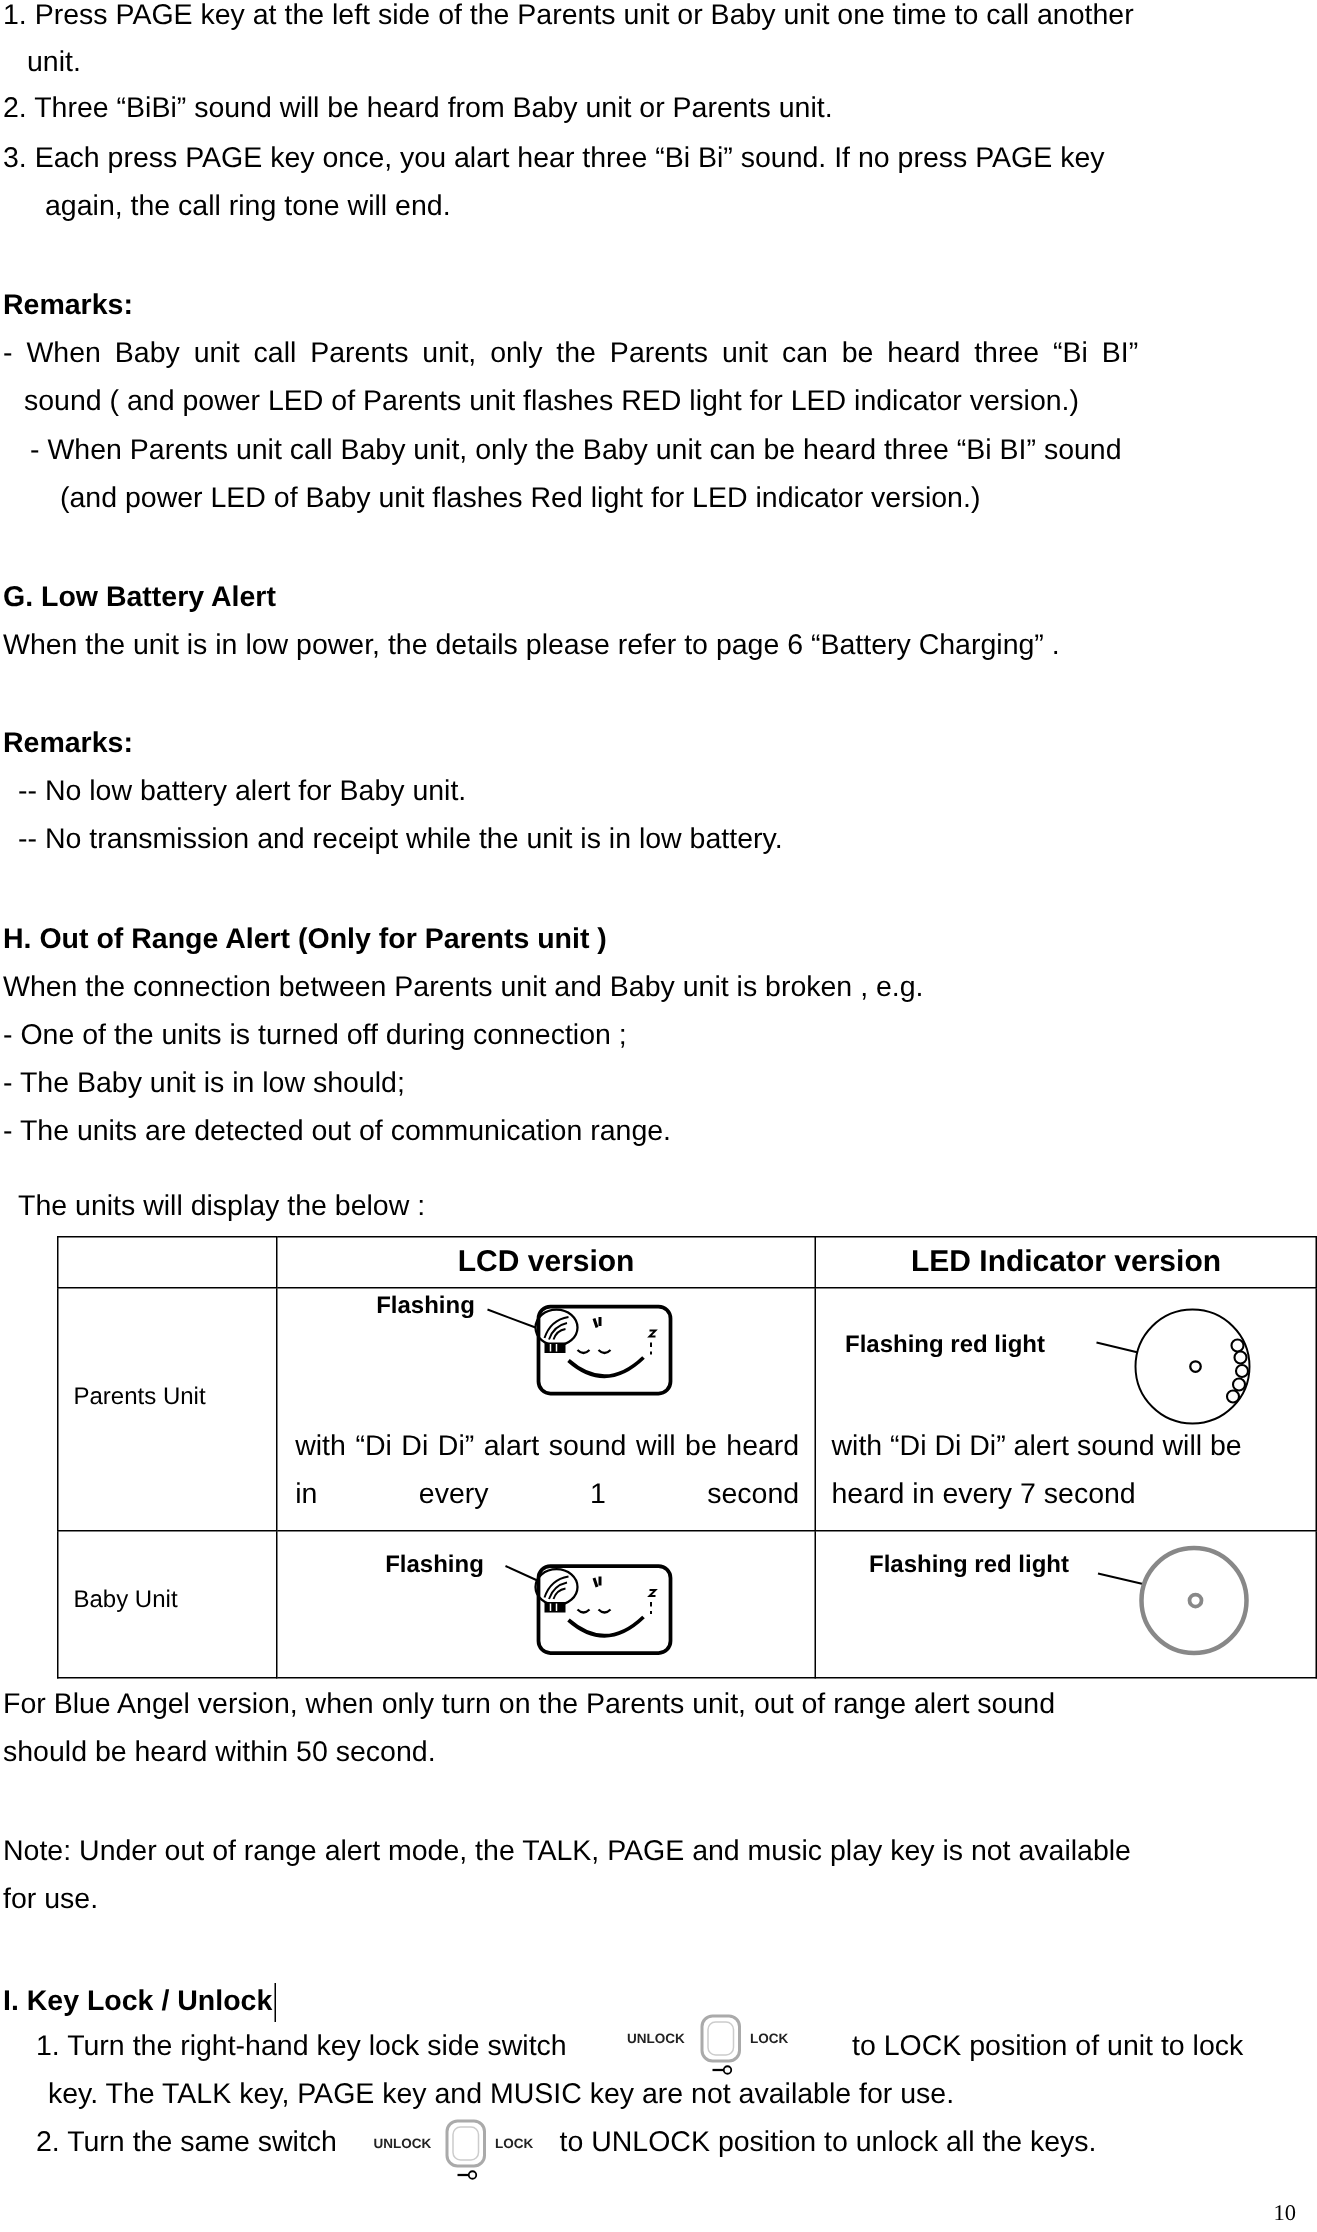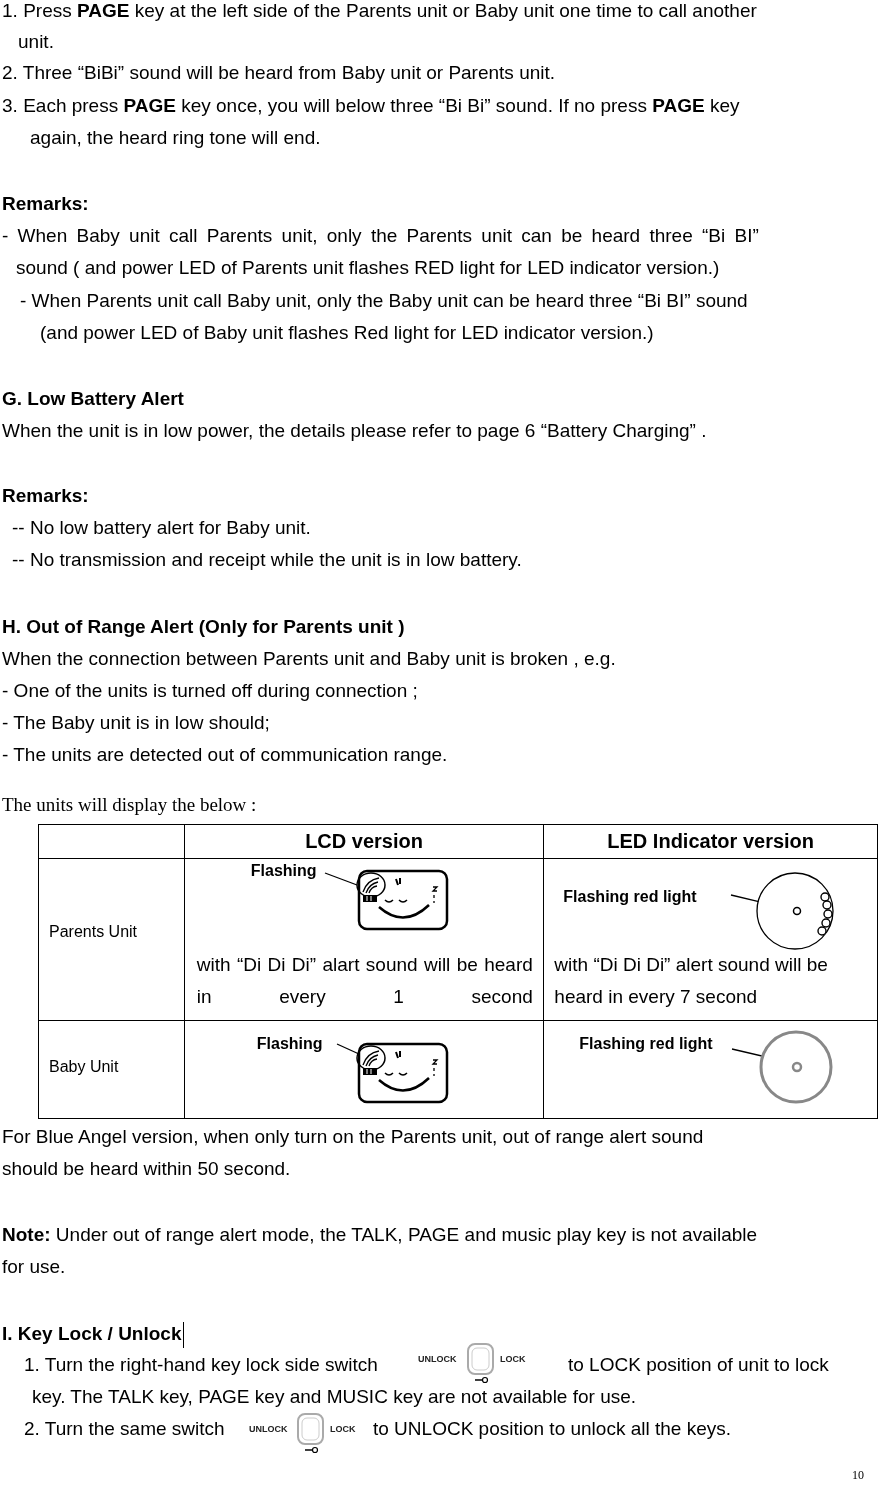--- a/index.html
+++ b/index.html
@@ -1,75 +1,75 @@
 <!DOCTYPE html>
 <html><head>
 <meta charset="utf-8">
 <style>
   html, body { margin: 0; padding: 0; background: #ffffff; }
   body {
     width: 878px; height: 1488px; position: relative; overflow: hidden;
     font-family: "Liberation Sans", sans-serif; font-size: 19px; color: #000;
   }
   .line { position: absolute; white-space: nowrap; line-height: 22px; }
-  b { font-weight: bold; }
+  b { font-weight: normal; }
   .justify { text-align: justify; text-align-last: justify; }
 
   table.units {
     position: absolute; left: 38px; top: 824px; width: 840px;
     border-collapse: collapse; font-family: "Liberation Sans", sans-serif;
   }
   table.units td, table.units th {
     border: 1.5px solid #000; padding: 0; vertical-align: top; position: relative;
   }
   table.units th { font-weight: bold; font-size: 20px; height: 33px; text-align: center; vertical-align: middle; }
   .rowlabel { position: absolute; left: 10px; font-size: 16px; white-space: nowrap; }
   .flash-label { position: absolute; font-weight: bold; font-size: 16px; white-space: nowrap; }
   .desc { position: absolute; font-size: 19px; line-height: 32px; }
-  .pagenum { position: absolute; right: 14px; top: 1468px; font-family: "Liberation Serif", serif; font-size: 12px; }
+  .pagenum { position: absolute; right: 14px; top: 1468px; font-family: "Liberation Serif", serif; font-size: 15px; }
   svg { position: absolute; overflow: visible; }
   .switch-label { font-family: "Liberation Sans", sans-serif; font-size: 9px; font-weight: bold; fill: #222; }
 </style>
 </head>
 <body>
 
 <div class="line" style="left:2px; top:0px;">
   <span>1.</span>
   <span>Press </span><b>PAGE</b><span> key at the left side of the Parents unit or Baby unit one time to call another</span>
 </div>
 <div class="line" style="left:18px; top:31px;">unit.</div>
 <div class="line" style="left:2px; top:62px;">
   <span>2.</span>
   <span>Three “BiBi” sound will be heard from Baby unit or Parents unit.</span>
 </div>
 <div class="line" style="left:2px; top:95px;">
   <span>3.</span>
-  <span>Each press </span><b>PAGE</b><span> key once, you will below three “Bi Bi” sound. If no press </span><b>PAGE</b><span> key</span>
+  <span>Each press </span><b>PAGE</b><span> key once, you alart hear three “Bi Bi” sound. If no press </span><b>PAGE</b><span> key</span>
 </div>
-<div class="line" style="left:30px; top:127px;">again, the heard ring tone will end.</div>
+<div class="line" style="left:30px; top:127px;">again, the call ring tone will end.</div>
 
 <div class="line" style="left:2px; top:193px; font-weight:bold;">Remarks:</div>
 <div class="line" style="left:2px; top:225px; word-spacing:4px;">- When Baby unit call Parents unit, only the Parents unit can be heard three “Bi BI”</div>
 <div class="line" style="left:16px; top:257px;">sound ( and power LED of Parents unit flashes RED light for LED indicator version.)</div>
 <div class="line" style="left:20px; top:290px;">- When Parents unit call Baby unit, only the Baby unit can be heard three “Bi BI” sound</div>
 <div class="line" style="left:40px; top:322px;">(and power LED of Baby unit flashes Red light for LED indicator version.)</div>
 
 <div class="line" style="left:2px; top:388px; font-weight:bold;">G. Low Battery Alert</div>
 <div class="line" style="left:2px; top:420px;">When the unit is in low power, the details please refer to page 6 “Battery Charging” .</div>
 
 <div class="line" style="left:2px; top:485px; font-weight:bold;">Remarks:</div>
 <div class="line" style="left:12px; top:517px;">-- No low battery alert for Baby unit.</div>
 <div class="line" style="left:12px; top:549px;">-- No transmission and receipt while the unit is in low battery.</div>
 
 <div class="line" style="left:2px; top:616px; font-weight:bold;">H. Out of Range Alert (Only for Parents unit )</div>
 <div class="line" style="left:2px; top:648px;">When the connection between Parents unit and Baby unit is broken , e.g.</div>
 <div class="line" style="left:2px; top:680px;">- One of the units is turned off during connection ;</div>
 <div class="line" style="left:2px; top:712px;">- The Baby unit is in low should;</div>
 <div class="line" style="left:2px; top:744px;">- The units are detected out of communication range.</div>
-<div class="line" style="left:2px; top:794px;font-family:Liberation Serif, serif;">The units will display the below :</div>
+<div class="line" style="left:12px; top:794px;">The units will display the below :</div>
 
 <table class="units">
   <colgroup>
       <col style="width:146px">
       <col style="width:360px">
       <col style="width:334px">
     </colgroup>
   <tbody>
       <tr>
     <th></th>

